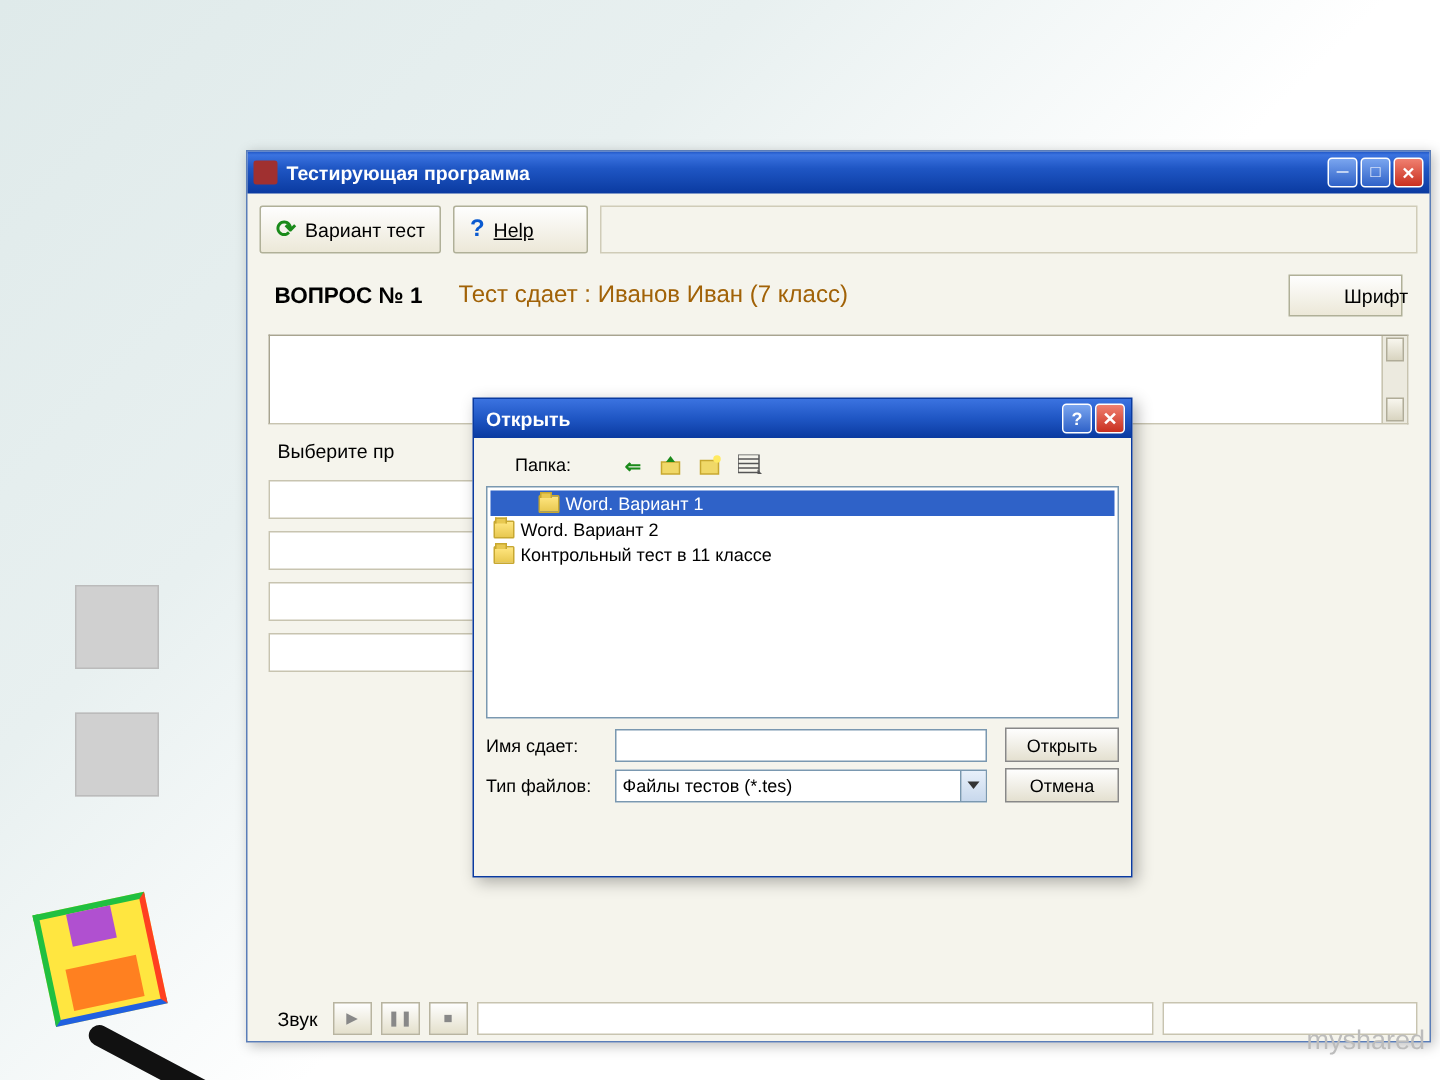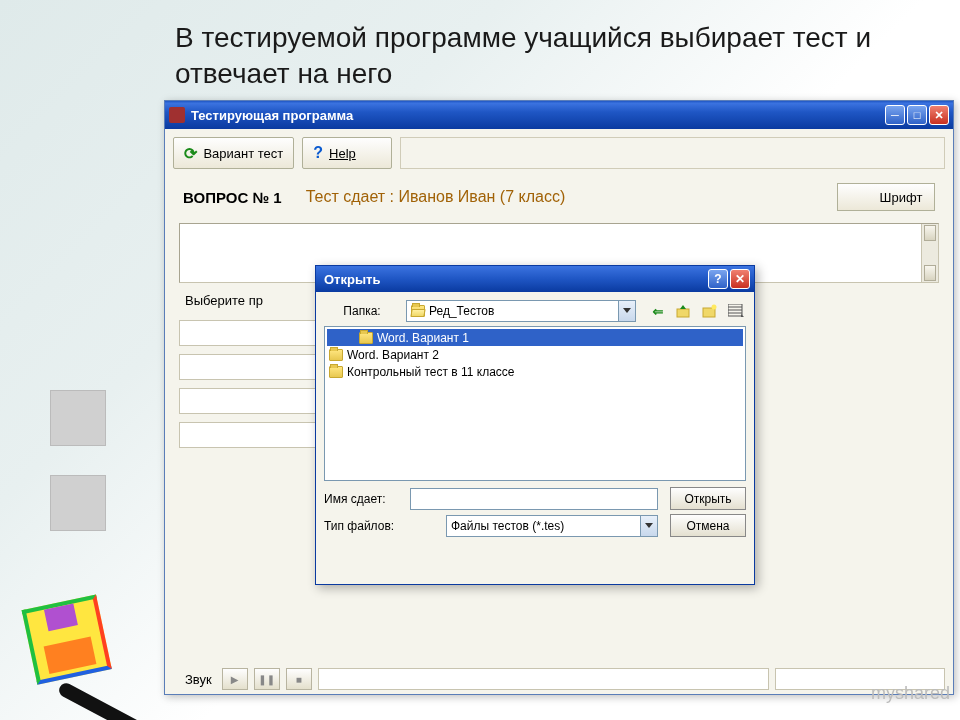--- a/index.html
+++ b/index.html
@@ -91,21 +91,21 @@
   .icon-refresh { color:#1a8a1a; font-weight:bold; font-size:16px; }
   .icon-help { color:#0a5ad0; font-weight:bold; font-size:16px; }
   .question-row {
     display:flex; align-items:center; gap:24px;
     padding: 4px 10px 10px 10px;
   }
   .question-label { font-weight:bold; font-size:15px; }
   .student-label { font-size:16px; color:#a16207; }
   .font-btn {
     margin-left:auto;
-    height:28px; width:98px;
+    height:28px; width:76px;
     border:1px solid #b0b098;
     background: linear-gradient(to bottom,#fefefe,#ece8d8);
     font-size:13px;
     padding-left:36px;
   }
   .inset-panel {
     border:1px solid #c8c4b0;
     border-top-color:#a8a490;
     border-left-color:#a8a490;
     background:#fff;
@@ -215,21 +215,21 @@
     display:flex;align-items:center;gap:4px;height:17px;padding:0 2px;
   }
   .file-item.selected{background:#2f62c8;color:#fff;padding-left:32px;}
   .dlg-bottom-row{display:flex;align-items:center;gap:6px;margin-top:4px;}
   .dlg-bottom-row label{width:80px;font-size:12px;}
   .dlg-input{
     flex:1;height:22px;border:1px solid #7a98b0;background:#fff;
   }
   .dlg-type-combo{
     flex:1;height:22px;border:1px solid #7a98b0;background:#fff;
-    display:flex;align-items:center;padding:0 4px;font-size:12px;position:relative;margin-left:36px;
+    display:flex;align-items:center;padding:0 4px;font-size:12px;position:relative;
   }
   .dlg-type-combo::after{
     content:"";position:absolute;right:0;top:0;bottom:0;width:16px;
     background:linear-gradient(to bottom,#e8f0fa,#c8d8ec);border-left:1px solid #7a98b0;
   }
   .dlg-action{
     width:76px;height:23px;border:1px solid #888;
     background:linear-gradient(to bottom,#fefefe,#e4e0d0);
     font-size:12px;margin-left:6px;
   }
@@ -258,21 +258,20 @@
   }
   .watermark{
     position:absolute;right:10px;bottom:16px;color:#bcbcbc;font-size:18px;font-family:Liberation Sans, sans-serif;
   }
 </style>
 </head>
 <body>
 
 <div class="stage">
 
-  <div class="page-title">В тестируемой программе учащийся выбирает тест и отвечает на него</div>
 
   <div class="side-sq sq1"></div>
   <div class="side-sq sq2"></div>
   <div class="floppy">
     <div class="body">
         <div class="shutter"></div>
         <div class="label"></div>
       </div>
   </div>
   <div class="pen"></div>
@@ -332,25 +331,20 @@
   <div class="dialog">
     <div class="dlg-title">
       <span>Открыть</span>
       <span class="spacer"></span>
       <span class="dlg-btn-help">?</span>
       <span class="dlg-btn-close">✕</span>
     </div>
     <div class="dlg-body">
       <div class="dlg-row">
         <label>Папка:</label>
-        <div class="folder-combo">
-          <span class="folder-ico open"></span>
-          <span>Ред_Тестов</span>
-          <span class="combo-arrow"></span>
-        </div>
         <div class="nav-icons">
           <span class="nav-ic nav-back">⇐</span>
           <span class="nav-ic nav-up">
             <svg width="16" height="16" viewBox="0 0 16 16">
                 <rect x="1" y="6" width="12" height="8" fill="#f0d868" stroke="#c8a830"></rect>
                 <path d="M7 2 L10 6 L4 6 Z" fill="#1a8a1a"></path>
               </svg>
           </span>
           <span class="nav-ic nav-new">
             <svg width="16" height="16" viewBox="0 0 16 16">

